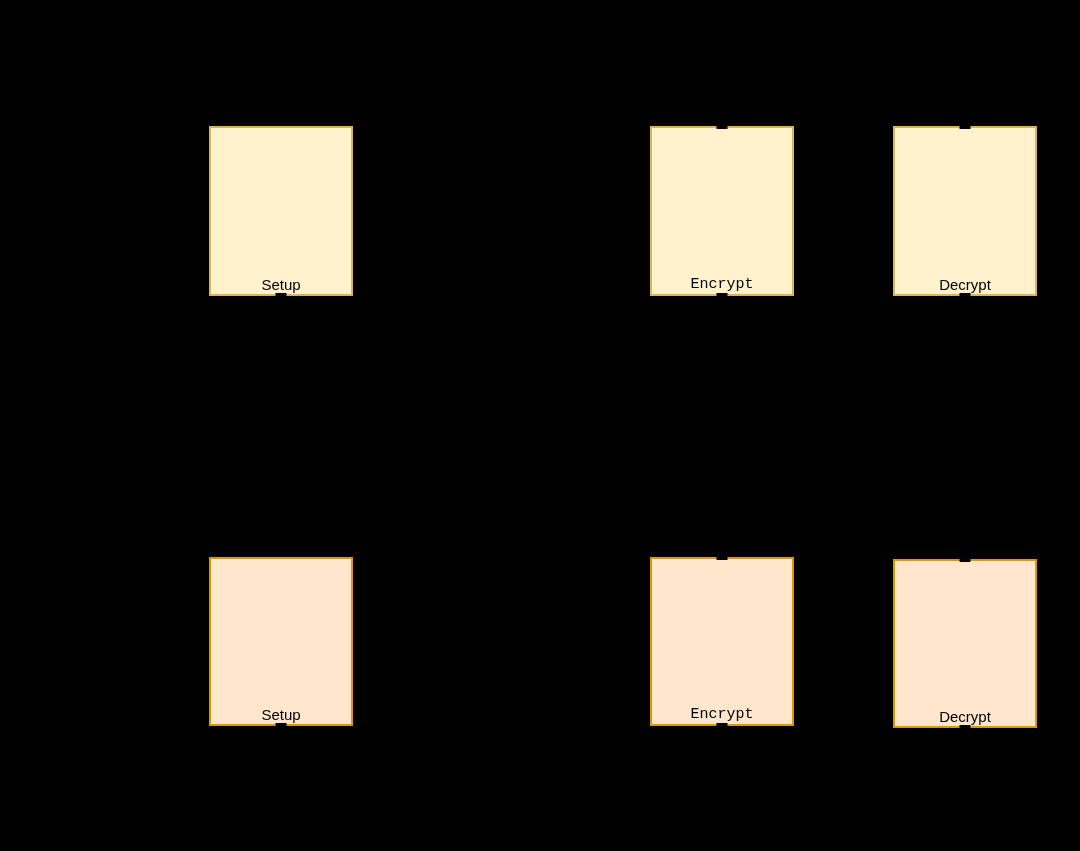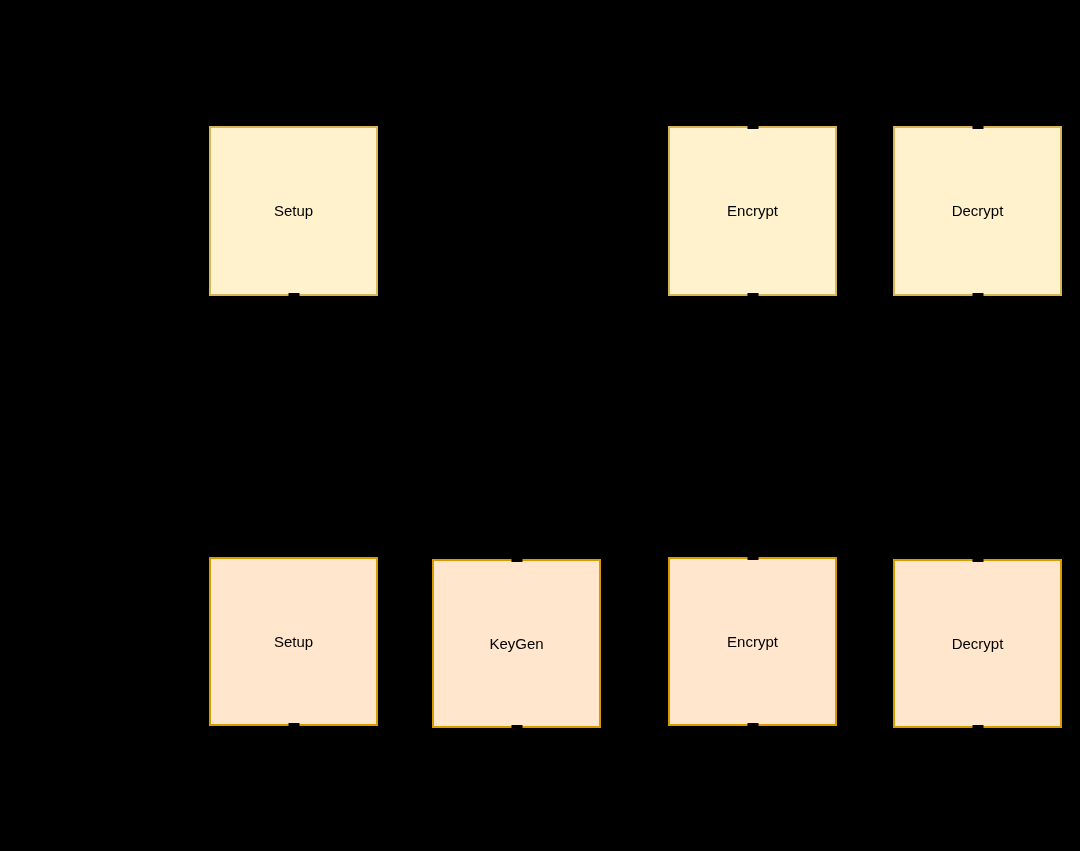--- a/index.html
+++ b/index.html
@@ -10,46 +10,46 @@
   .canvas {
     position: relative;
     width: 1080px;
     height: 851px;
     background: #000000;
     overflow: hidden;
     font-family: "Liberation Sans", sans-serif;
   }
   .box {
     position: absolute;
-    width: 169px;
+    width: 144px;
     box-sizing: border-box;
     border: 2px solid;
     display: flex;
-    align-items: center;
+    align-items: flex-end;
     justify-content: center;
   }
   .box .label {
     font-size: 15px;
     color: #000000;
     line-height: 1.2;
     text-align: center;
   }
   
   .style-yellow {
     background: #fff2cc;
     border-color: #d6b656;
   }
   .style-orange {
     background: #ffe6cc;
     border-color: #d79b00;
   }
   
   .c1 { left: 209px; }
   .c2 { left: 432px; }
-  .c3 { left: 668px; }
+  .c3 { left: 650px; font-family: Liberation Mono, monospace; }
   .c4 { left: 893px; }
   
   .r1  { top: 126px; height: 170px; }
   .r2a { top: 557px; height: 169px; }
   .r2b { top: 559px; height: 169px; }
   
   .notch-top, .notch-bottom {
     position: absolute;
     left: 50%;
     transform: translateX(-50%);
@@ -80,25 +80,20 @@
     <span class="label">Decrypt</span>
     <span class="notch-top"></span>
     <span class="notch-bottom"></span>
   </div>
 
   <div class="box style-orange r2a c1">
     <span class="label">Setup</span>
     <span class="notch-bottom"></span>
   </div>
 
-  <div class="box style-orange r2b c2">
-    <span class="label">KeyGen</span>
-    <span class="notch-top"></span>
-    <span class="notch-bottom"></span>
-  </div>
 
   <div class="box style-orange r2a c3">
     <span class="label">Encrypt</span>
     <span class="notch-top"></span>
     <span class="notch-bottom"></span>
   </div>
 
   <div class="box style-orange r2b c4">
     <span class="label">Decrypt</span>
     <span class="notch-top"></span>

